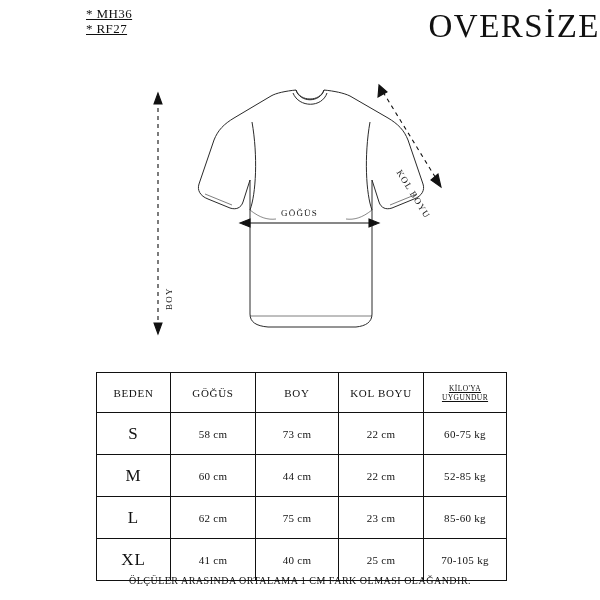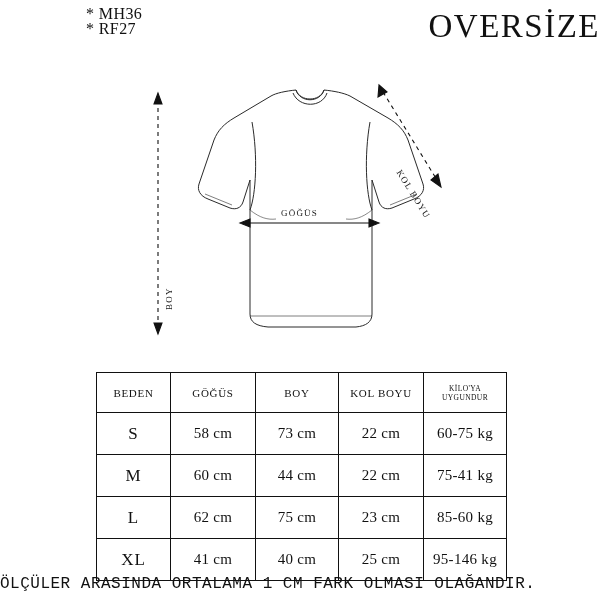--- a/index.html
+++ b/index.html
@@ -21,24 +21,25 @@
     width: 600px;
     height: 600px;
   }
 
   
   .codes {
     position: absolute;
     left: 86px;
     top: 6px;
     font-family: "Liberation Serif", serif;
-    font-size: 16px;
+    font-size: 13px;
     line-height: 15px;
     letter-spacing: 0.4px;
     color: #111;
+    text-decoration: underline;
   }
   .title {
     position: absolute;
     left: 0;
     right: 0;
     top: 8px;
     text-align: right;
     font-family: "Liberation Serif", serif;
     font-size: 33px;
     letter-spacing: 1.5px;
@@ -90,44 +91,45 @@
   table.sizes thead th {
     height: 37px;
     font-weight: 400;
     font-size: 11px;
     letter-spacing: 0.7px;
   }
   table.sizes thead th.small {
     font-size: 7.5px;
     line-height: 9px;
     letter-spacing: 0.4px;
+    text-decoration: underline;
   }
   table.sizes tbody td {
     height: 39px;
-    font-size: 15px;
+    font-size: 11px;
     letter-spacing: 0.3px;
   }
   table.sizes tbody td.sz {
     font-size: 17px;
     letter-spacing: 1px;
   }
   col.c1 { width: 74px; }
   col.c2 { width: 85px; }
   col.c3 { width: 83px; }
   col.c4 { width: 85px; }
   col.c5 { width: 83px; }
 
   .footnote {
     position: absolute;
     left: 0;
     right: 0;
     top: 575px;
-    text-align: left;
-    font-family: Liberation Mono, monospace;
-    font-size: 16px;
+    text-align: center;
+    font-family: Liberation Serif, serif;
+    font-size: 10px;
     letter-spacing: 0.5px;
     color: #111;
   }
 </style>
 </head>
 <body>
 
 <div class="page">
 
   <div class="codes">
@@ -228,35 +230,35 @@
           <td>58 cm</td>
           <td>73 cm</td>
           <td>22  cm</td>
           <td>60-75 kg</td>
         </tr>
         <tr>
           <td class="sz">M</td>
           <td>60 cm</td>
           <td>44 cm</td>
           <td>22 cm</td>
-          <td>75-41 kg</td>
+          <td>52-85 kg</td>
         </tr>
         <tr>
           <td class="sz">L</td>
           <td>62 cm</td>
           <td>75 cm</td>
           <td>23 cm</td>
           <td>85-60 kg</td>
         </tr>
         <tr>
           <td class="sz">XL</td>
           <td>41 cm</td>
           <td>40 cm</td>
           <td>25 cm</td>
-          <td>95-146 kg</td>
+          <td>70-105 kg</td>
         </tr>
       </tbody>
     </table>
   </div>
 
   <div class="footnote">ÖLÇÜLER ARASINDA ORTALAMA 1 CM FARK OLMASI OLAĞANDIR.</div>
 
 </div>
 
 </body></html>

